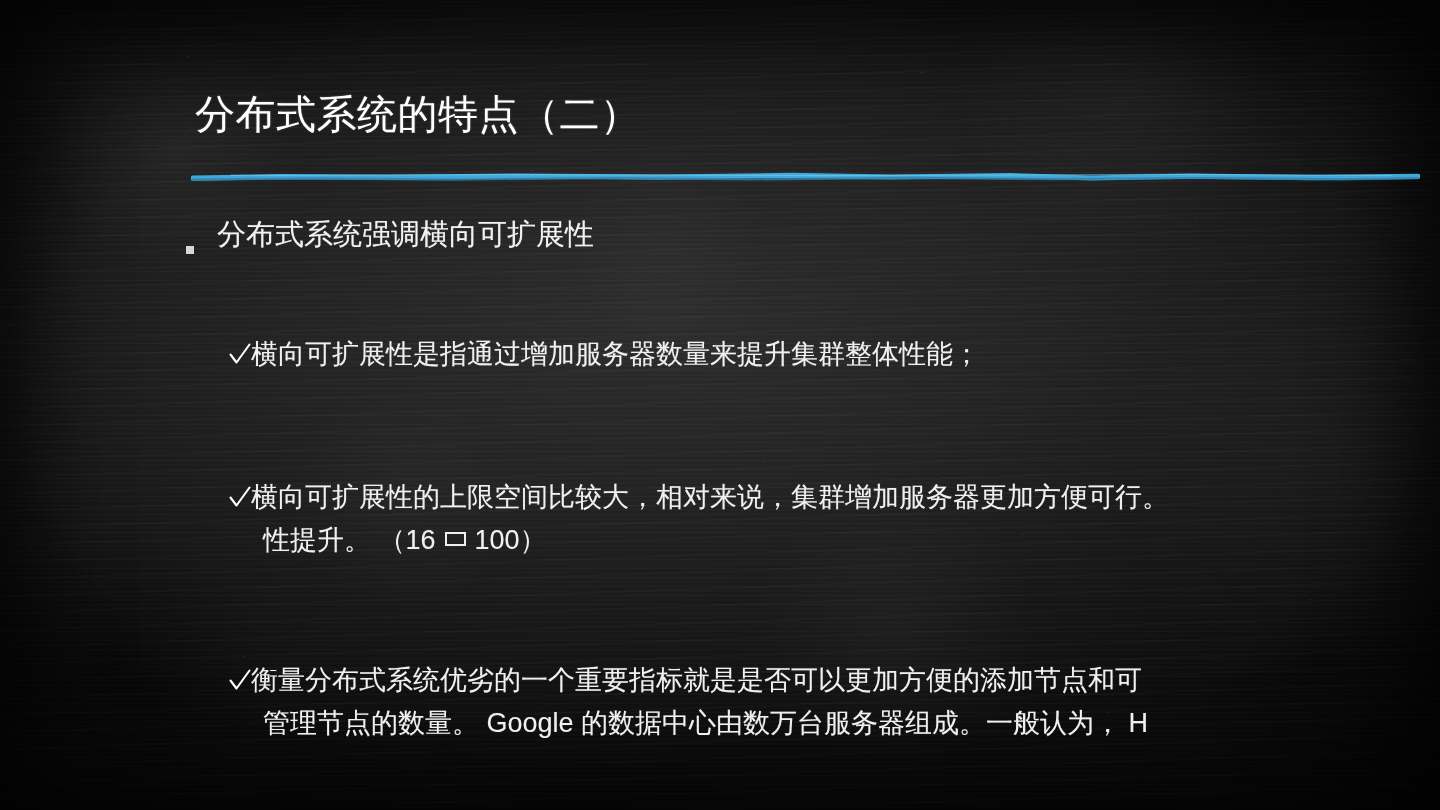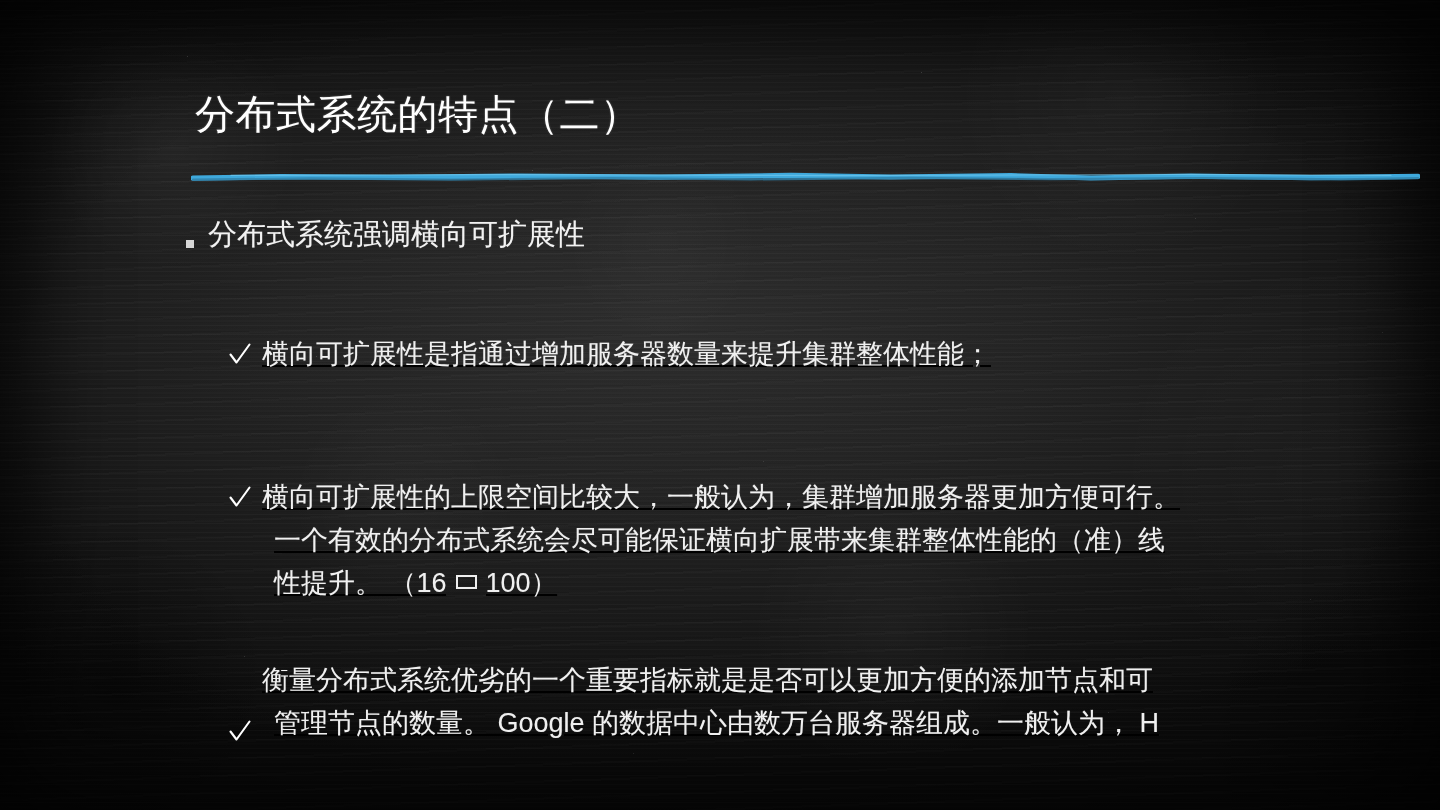--- a/index.html
+++ b/index.html
@@ -132,22 +132,22 @@
     height: 14px;
   }
   .title-rule svg { display:block; width:100%; height:100%; }
 
   
   .l1-row {
     position: absolute;
     left: 186px;
     top: 215px;
     display: flex;
-    align-items: center;
-    gap: 14px;
+    align-items: flex-end;
+    gap: 23px;
   }
   .l1-marker {
     width: 8px;
     height: 8px;
     background: #d7d7d7;
     margin-top: 18px;
     flex: none;
   }
   .l1-text {
     font-size: 29px;
@@ -155,22 +155,20 @@
     color: #f2f2f2;
     white-space: nowrap;
     text-shadow: 0 0 1px rgba(255,255,255,.3);
   }
 
   .l2-block {
     position: absolute;
     left: 229px;
     display: flex;
     align-items: flex-start;
-    gap: 11px;
-    text-decoration: underline;
   }
   .l2-check {
     flex: none;
     width: 22px;
     height: 26px;
     margin-top: 9px;
     color: #ffffff;
   }
   .l2-check svg { display: block; }
   .l2-text {
@@ -233,29 +231,28 @@
       </span>
     </div>
 
     <div class="l2-block" style="top:476px;">
       <span class="l2-check">
         <svg width="22" height="24" viewBox="0 0 22 24" fill="none" aria-hidden="true">
           <path d="M1.5 12.5 L7.5 20.5 L20.5 2.5" stroke="#ffffff" stroke-width="2.1" stroke-linecap="round" stroke-linejoin="round"></path>
         </svg>
       </span>
       <span class="l2-text">
-        <span class="ln">横向可扩展性的上限空间比较大，一般认为，集群增加服务器更加方便可行。</span>
-        <span class="ln indent">一个有效的分布式系统会尽可能保证横向扩展带来集群整体性能的（准）线</span>
+        <span class="ln">横向可扩展性的上限空间比较大，相对来说，集群增加服务器更加方便可行。</span>
         <span class="ln indent">
           <span>性提升。 （16</span><span class="tofu"></span><span>100）</span>
         </span>
       </span>
     </div>
 
-    <div class="l2-block" style="top:659px;align-items:flex-end;">
+    <div class="l2-block" style="top:659px;">
       <span class="l2-check">
         <svg width="22" height="24" viewBox="0 0 22 24" fill="none" aria-hidden="true">
           <path d="M1.5 12.5 L7.5 20.5 L20.5 2.5" stroke="#ffffff" stroke-width="2.1" stroke-linecap="round" stroke-linejoin="round"></path>
         </svg>
       </span>
       <span class="l2-text">
         <span class="ln">衡量分布式系统优劣的一个重要指标就是是否可以更加方便的添加节点和可</span>
         <span class="ln indent">管理节点的数量。 Google 的数据中心由数万台服务器组成。一般认为， H</span>
       </span>
     </div>

